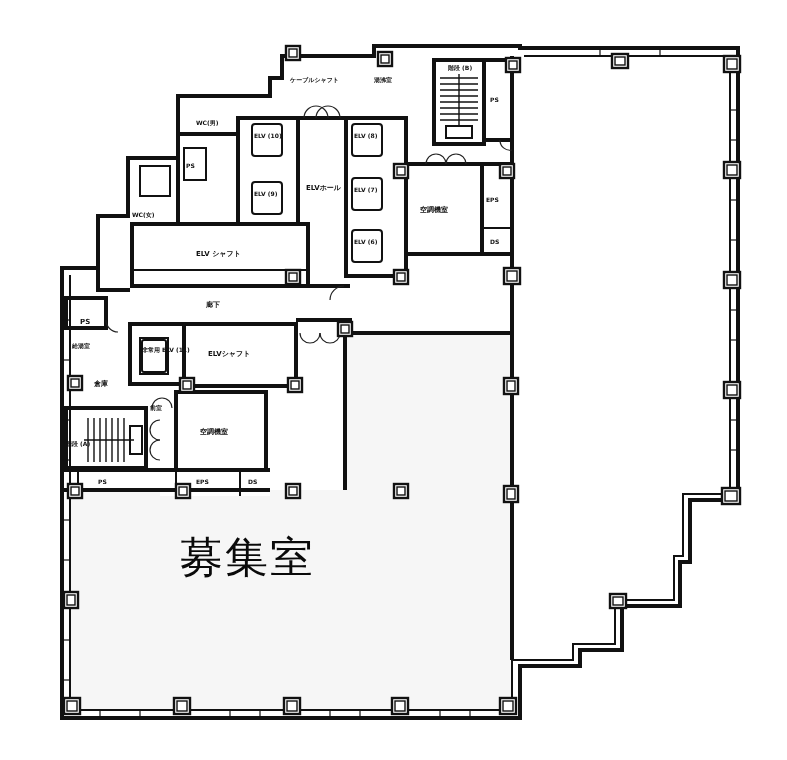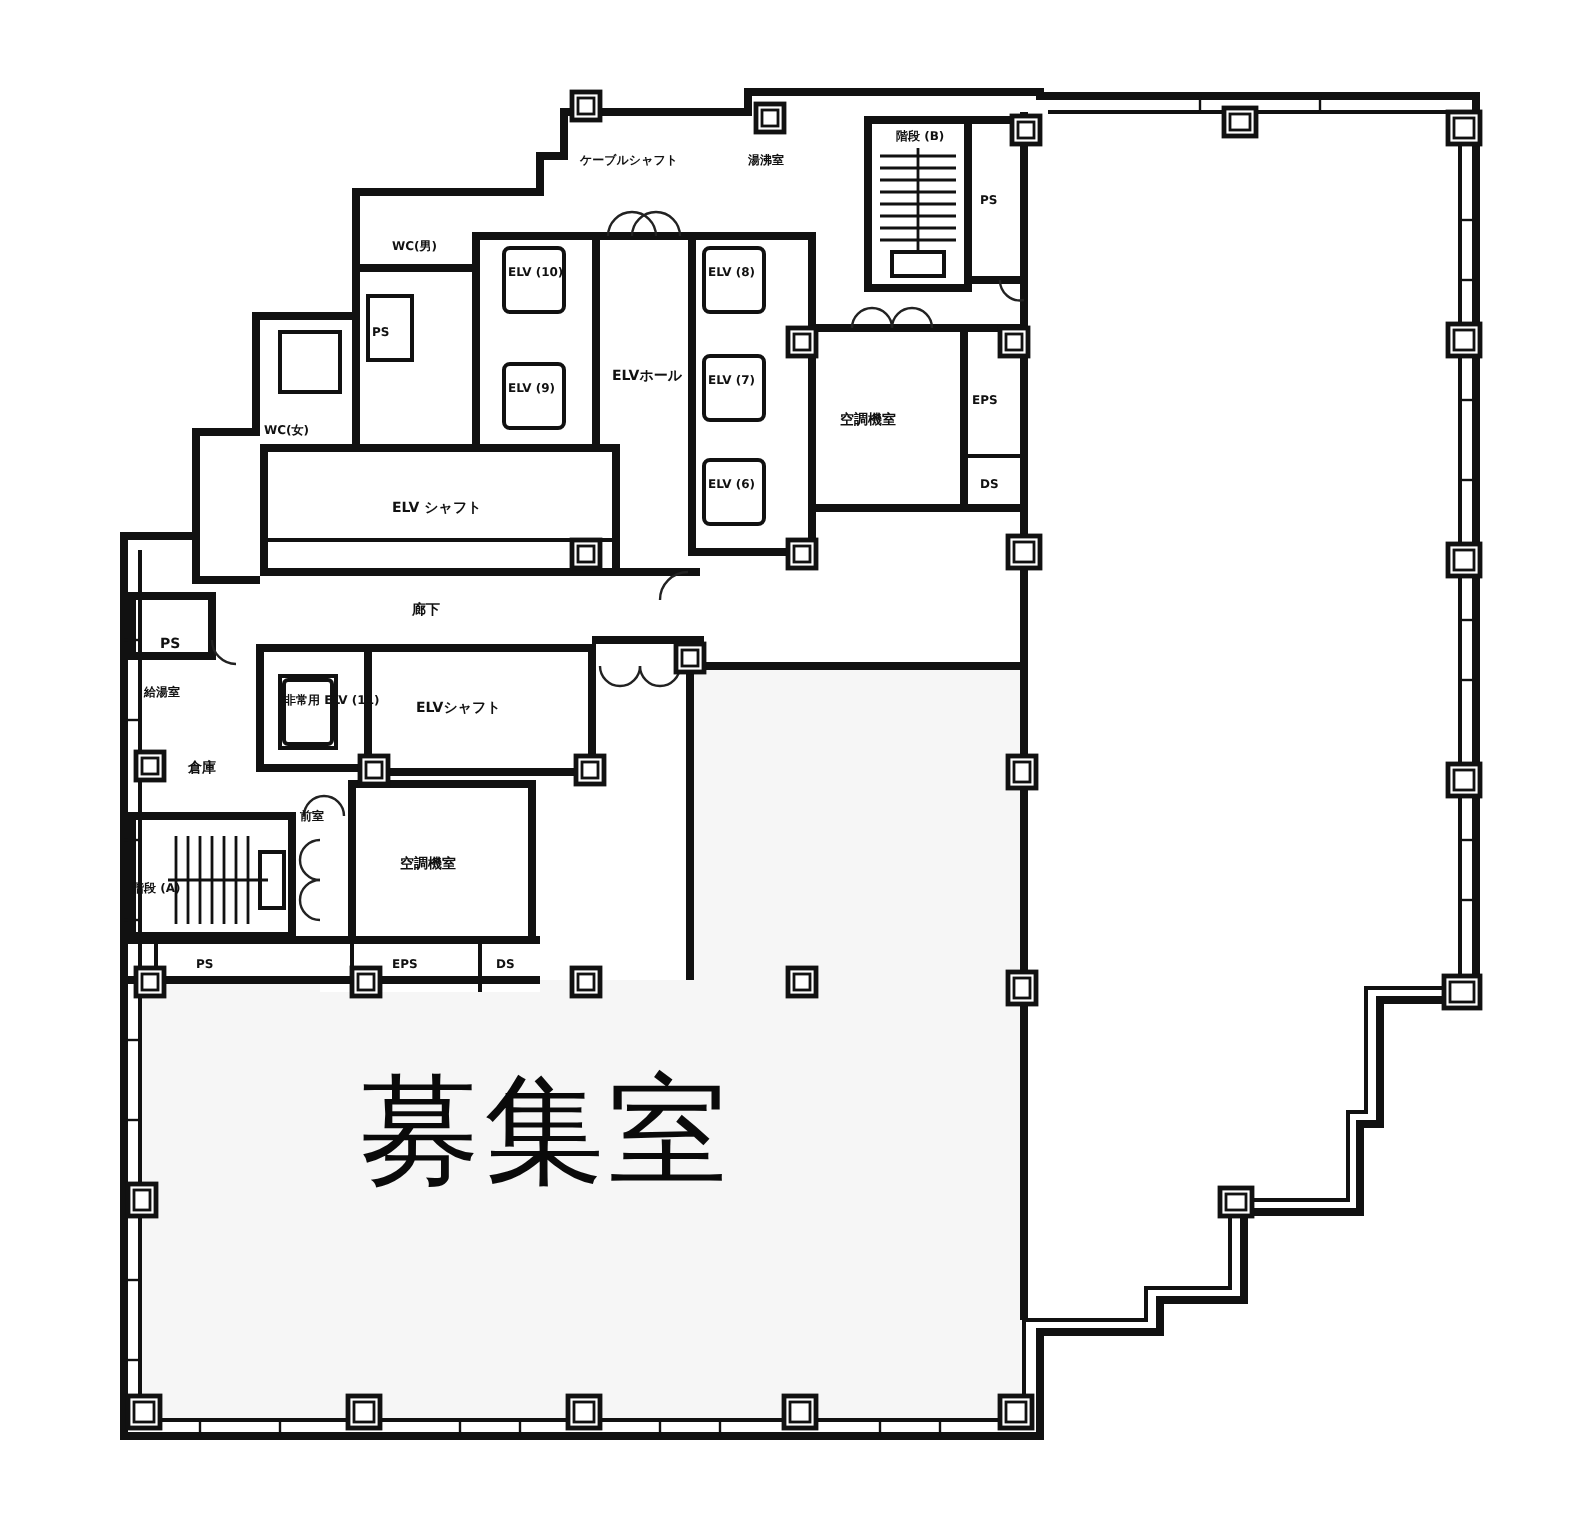--- a/index.html
+++ b/index.html
@@ -7,21 +7,21 @@
   #plan { position: absolute; left: 0; top: 0; width: 787px; height: 760px; }
   .wall { fill: none; stroke: #111; stroke-width: 4; stroke-linejoin: miter; }
   .wall-thin { fill: none; stroke: #111; stroke-width: 2; }
   .col { fill: #fff; stroke: #111; stroke-width: 2.4; }
   .col-inner { fill: none; stroke: #111; stroke-width: 1.4; }
   .room-fill { fill: #f6f6f6; }
   .lbl { font-family: "DejaVu Sans", sans-serif; font-size: 7px; fill: #111; font-weight: bold; }
   .lbl-sm { font-family: "DejaVu Sans", sans-serif; font-size: 6px; fill: #111; font-weight: bold; }
   .door { fill: none; stroke: #222; stroke-width: 1.2; }
   .stair { stroke: #111; stroke-width: 1.4; }
-  .big-label { position: absolute; left: 180px; top: 536px; font-family: "DejaVu Sans", sans-serif; font-size: 60px; color: #0a0a0a; letter-spacing: 2px; line-height: 1; }
+  .big-label { position: absolute; left: 180px; top: 536px; font-family: "DejaVu Sans", sans-serif; font-size: 43px; color: #0a0a0a; letter-spacing: 2px; line-height: 1; }
 </style>
 </head>
 <body>
 
 <svg id="plan" viewBox="0 0 787 760" xmlns="http://www.w3.org/2000/svg">
 
   <g>
     <path class="room-fill" d="M70,490 L160,490 L160,496 L270,496 L270,490 L345,490 L345,333 L512,333 L512,710 L70,710 Z"></path>
   </g>
 

